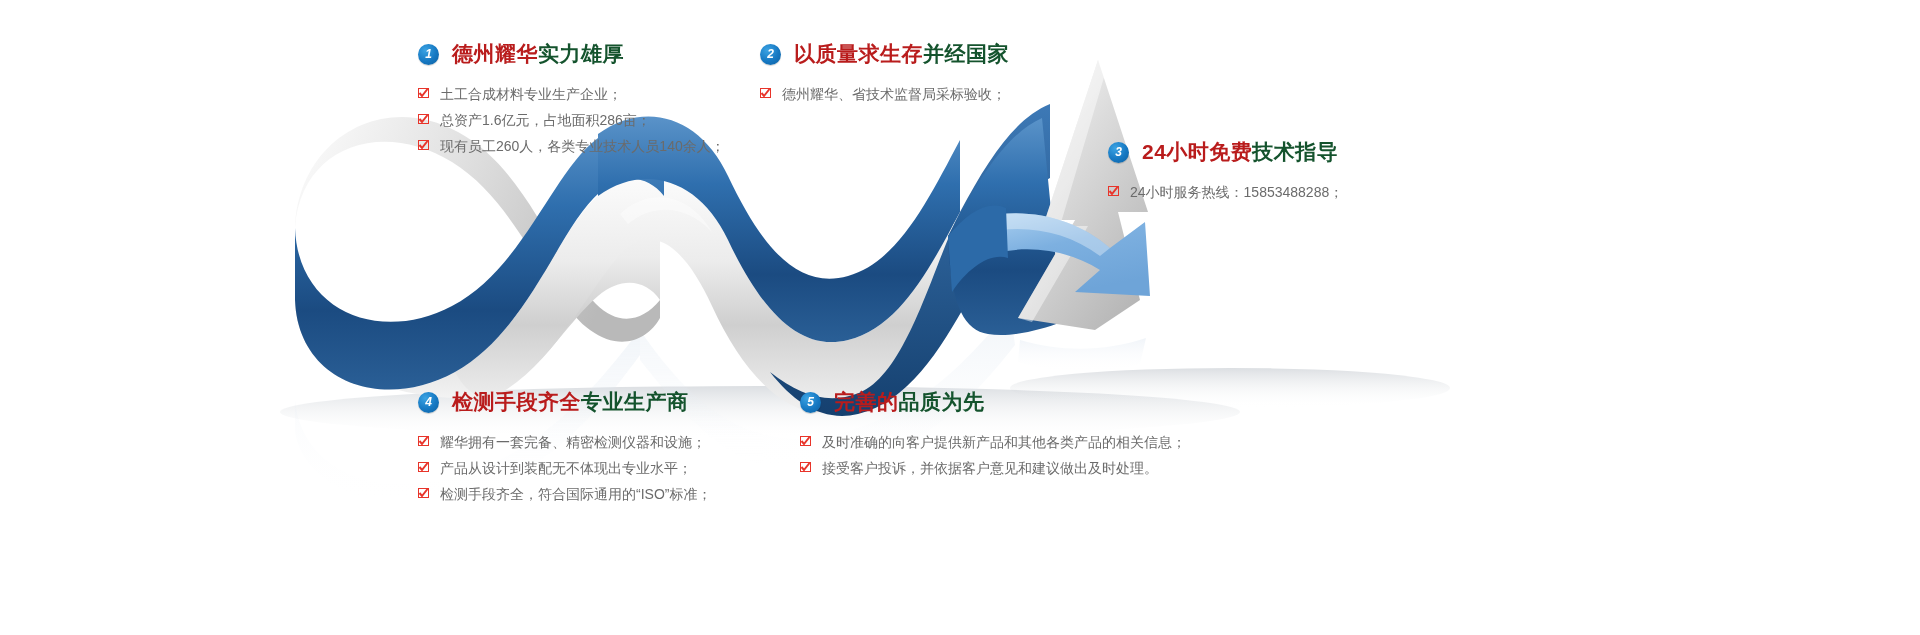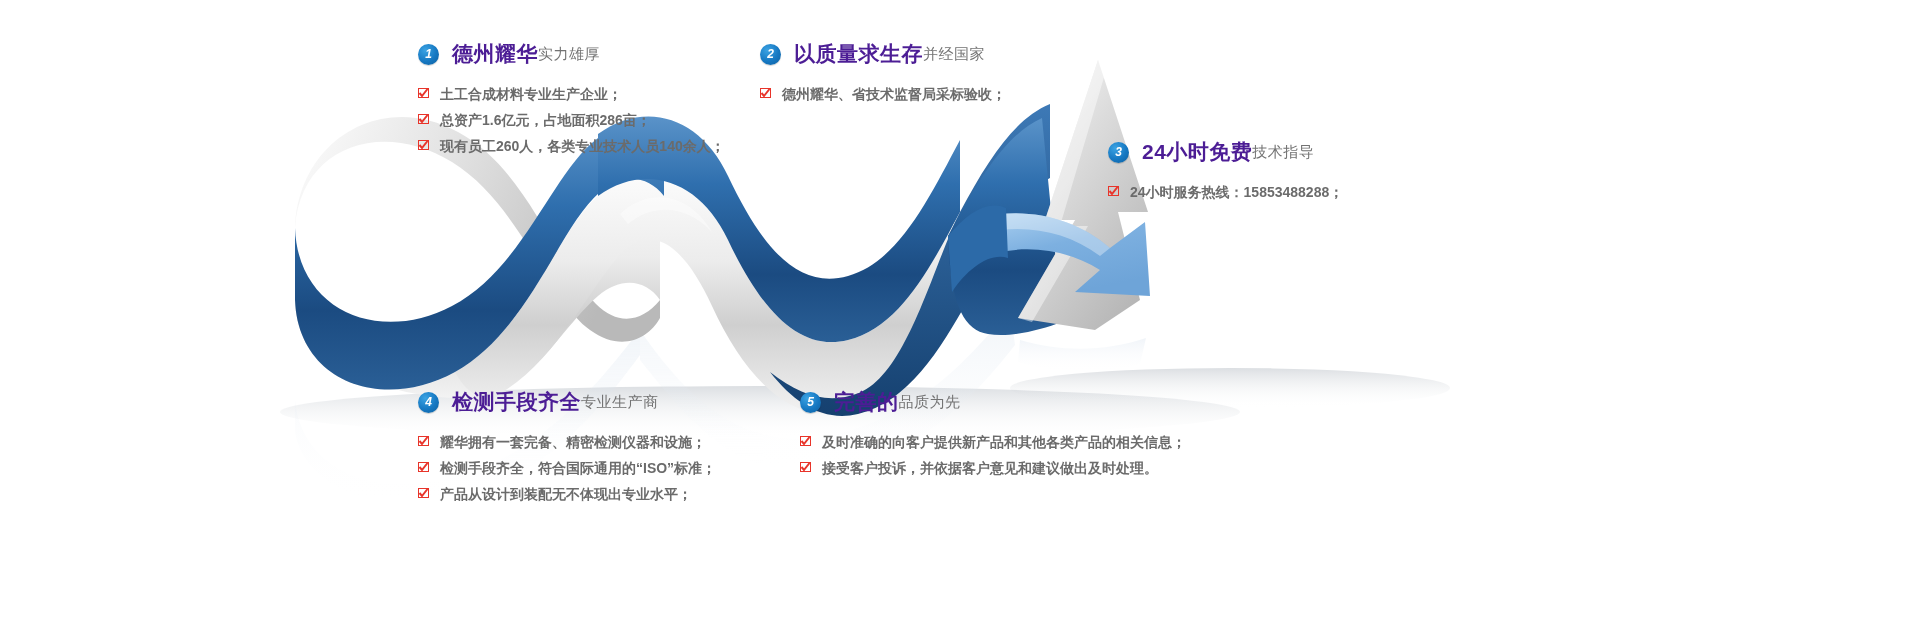--- a/index.html
+++ b/index.html
@@ -41,32 +41,32 @@
     font-size: 12px;
     font-style: italic;
     font-weight: bold;
     line-height: 21px;
     text-align: center;
     margin-right: 13px;
     flex: 0 0 auto;
     box-shadow: 0 1px 1px rgba(0,0,0,0.18);
   }
   .t-dark {
-    color: #4c1d95;
+    color: #b91c1c;
     font-size: 21px;
     font-weight: bold;
     letter-spacing: 0.5px;
   }
   .t-blue {
-    color: #737373;
-    font-size: 15px;
-    font-weight: normal;
+    color: #14532d;
+    font-size: 21px;
+    font-weight: bold;
     letter-spacing: 0.5px;
   }
-  .bullets { list-style: none; font-weight: bold; }
+  .bullets { list-style: none; }
   .bullet {
     display: flex;
     align-items: flex-start;
     font-size: 14px;
     color: #6b6b6b;
     line-height: 26px;
     white-space: nowrap;
   }
   .check {
     color: #e8342a;
@@ -278,30 +278,30 @@
           </span>
         <span>耀华拥有一套完备、精密检测仪器和设施；</span>
       </li>
       <li class="bullet">
         <span class="check">
             <svg width="11" height="10" viewBox="0 0 11 10">
               <rect x="0.5" y="0.5" width="10" height="9" fill="none" stroke="#e8342a" stroke-width="1"></rect>
               <path d="M1.5,5 L4,8 L9.5,1" fill="none" stroke="#e8342a" stroke-width="2"></path>
             </svg>
           </span>
+        <span>产品从设计到装配无不体现出专业水平；</span>
+      </li>
+      <li class="bullet">
+        <span class="check">
+            <svg width="11" height="10" viewBox="0 0 11 10">
+              <rect x="0.5" y="0.5" width="10" height="9" fill="none" stroke="#e8342a" stroke-width="1"></rect>
+              <path d="M1.5,5 L4,8 L9.5,1" fill="none" stroke="#e8342a" stroke-width="2"></path>
+            </svg>
+          </span>
         <span>检测手段齐全，符合国际通用的“ISO”标准；</span>
-      </li>
-      <li class="bullet">
-        <span class="check">
-            <svg width="11" height="10" viewBox="0 0 11 10">
-              <rect x="0.5" y="0.5" width="10" height="9" fill="none" stroke="#e8342a" stroke-width="1"></rect>
-              <path d="M1.5,5 L4,8 L9.5,1" fill="none" stroke="#e8342a" stroke-width="2"></path>
-            </svg>
-          </span>
-        <span>产品从设计到装配无不体现出专业水平；</span>
       </li>
     </ul>
   </div>
 
   <div class="feature" style="left:800px; top:388px;">
     <div class="f-title">
       <span class="badge">5</span>
       <span class="t-dark">完善的</span>
       <span class="t-blue">品质为先</span>
     </div>

